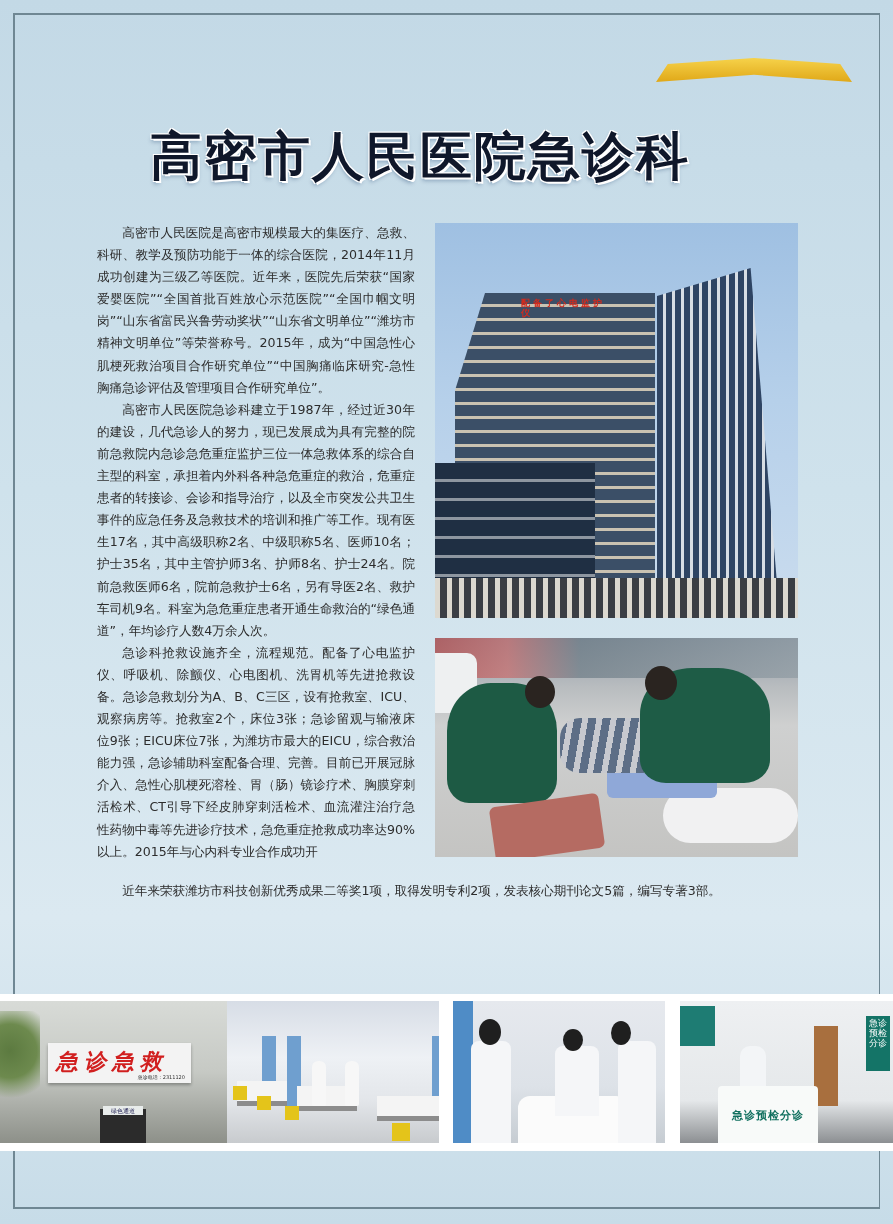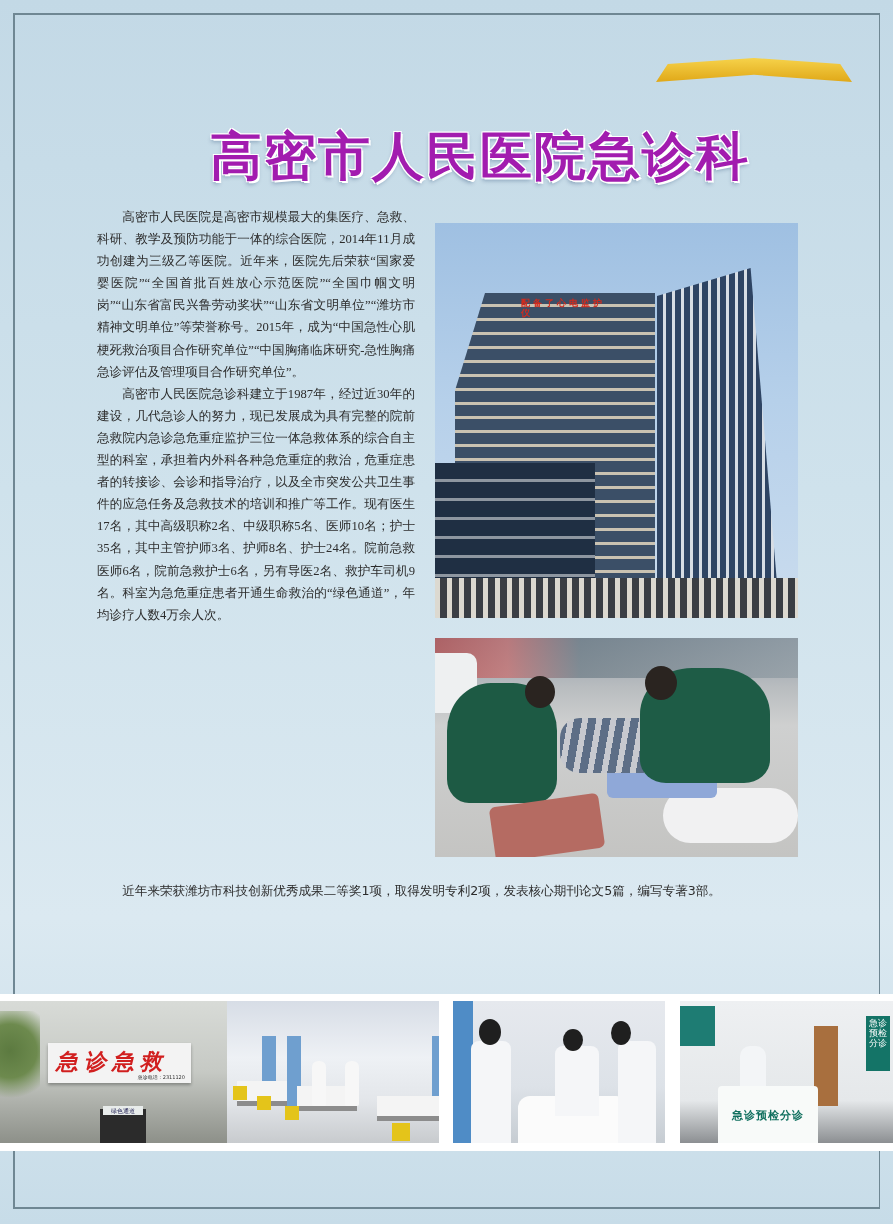--- a/index.html
+++ b/index.html
@@ -26,30 +26,29 @@
     background:linear-gradient(180deg,#f6d24a 0%,#e0a818 100%);
     clip-path:polygon(0 100%, 6% 25%, 50% 0, 94% 25%, 100% 100%, 50% 70%);
   }
   .badge-text {
     position:absolute; left:0; top:0; width:196px; text-align:center;
     font-family:"DejaVu Sans", sans-serif; font-weight:bold; font-style:italic;
     font-size:19px; letter-spacing:0px; color:#f9e48a;
     text-shadow:1px 1px 0 #6b4a05, -1px 0 0 #8a6208, 0 2px 2px #5a3d04;
   }
   .title {
-    position:absolute; left:150px; top:122px; width:600px; text-align:right;
+    position:absolute; left:150px; top:122px; width:600px; text-align:left;
     font-family:"DejaVu Sans", sans-serif; font-weight:bold;
-    font-size:52px; letter-spacing:2px; color:#a21caf;
+    font-size:52px; letter-spacing:2px; color:#0f172a;
     text-shadow:2px 2px 0 #ffffff, -1px -1px 0 #ffffff, 1px -1px 0 #ffffff, -1px 1px 0 #ffffff, 0 3px 4px rgba(0,40,90,0.35);
   }
   .col-text {
-    position:absolute; left:97px; top:206px; width:318px;
+    position:absolute; left:97px; top:222px; width:318px;
     font-size:12.6px; line-height:22.1px; color:#2c2c2c;
     text-align:justify;
-    font-family:Liberation Serif, serif;
   }
   .col-text p { margin:0; text-indent:2em; }
   .wide-text {
     position:absolute; left:97px; top:880px; width:706px;
     font-size:12.6px; line-height:22.1px; color:#2c2c2c;
   }
   .wide-text p { margin:0; }
   .wide-text p.indent { text-indent:2em; }
 
   .photo { position:absolute; overflow:hidden; }
@@ -140,20 +139,21 @@
 
 <div class="badge">
   <div class="badge-ribbon"></div>
 </div>
 
 <h1 class="title" style="margin:0;">高密市人民医院急诊科</h1>
 
 <div class="col-text">
   <p>高密市人民医院是高密市规模最大的集医疗、急救、科研、教学及预防功能于一体的综合医院，2014年11月成功创建为三级乙等医院。近年来，医院先后荣获“国家爱婴医院”“全国首批百姓放心示范医院”“全国巾帼文明岗”“山东省富民兴鲁劳动奖状”“山东省文明单位”“潍坊市精神文明单位”等荣誉称号。2015年，成为“中国急性心肌梗死救治项目合作研究单位”“中国胸痛临床研究-急性胸痛急诊评估及管理项目合作研究单位”。</p>
   <p>高密市人民医院急诊科建立于1987年，经过近30年的建设，几代急诊人的努力，现已发展成为具有完整的院前急救院内急诊急危重症监护三位一体急救体系的综合自主型的科室，承担着内外科各种急危重症的救治，危重症患者的转接诊、会诊和指导治疗，以及全市突发公共卫生事件的应急任务及急救技术的培训和推广等工作。现有医生17名，其中高级职称2名、中级职称5名、医师10名；护士35名，其中主管护师3名、护师8名、护士24名。院前急救医师6名，院前急救护士6名，另有导医2名、救护车司机9名。科室为急危重症患者开通生命救治的“绿色通道”，年均诊疗人数4万余人次。</p>
+  <p>急诊科抢救设施齐全，流程规范。配备了心电监护仪、呼吸机、除颤仪、心电图机、洗胃机等先进抢救设备。急诊急救划分为A、B、C三区，设有抢救室、ICU、观察病房等。抢救室2个，床位3张；急诊留观与输液床位9张；EICU床位7张，为潍坊市最大的EICU，综合救治能力强，急诊辅助科室配备合理、完善。目前已开展冠脉介入、急性心肌梗死溶栓、胃（肠）镜诊疗术、胸膜穿刺活检术、CT引导下经皮肺穿刺活检术、血流灌注治疗急性药物中毒等先进诊疗技术，急危重症抢救成功率达90%以上。2015年与心内科专业合作成功开</p>
 </div>
 
 <div class="wide-text">
   <p class="indent">近年来荣获潍坊市科技创新优秀成果二等奖1项，取得发明专利2项，发表核心期刊论文5篇，编写专著3部。</p>
 </div>
 
 <div class="photo photo-building">
   <div class="bld-right"></div>
   <div class="bld-left"></div>
   <div class="bld-sign">配备了心电监护仪</div>

